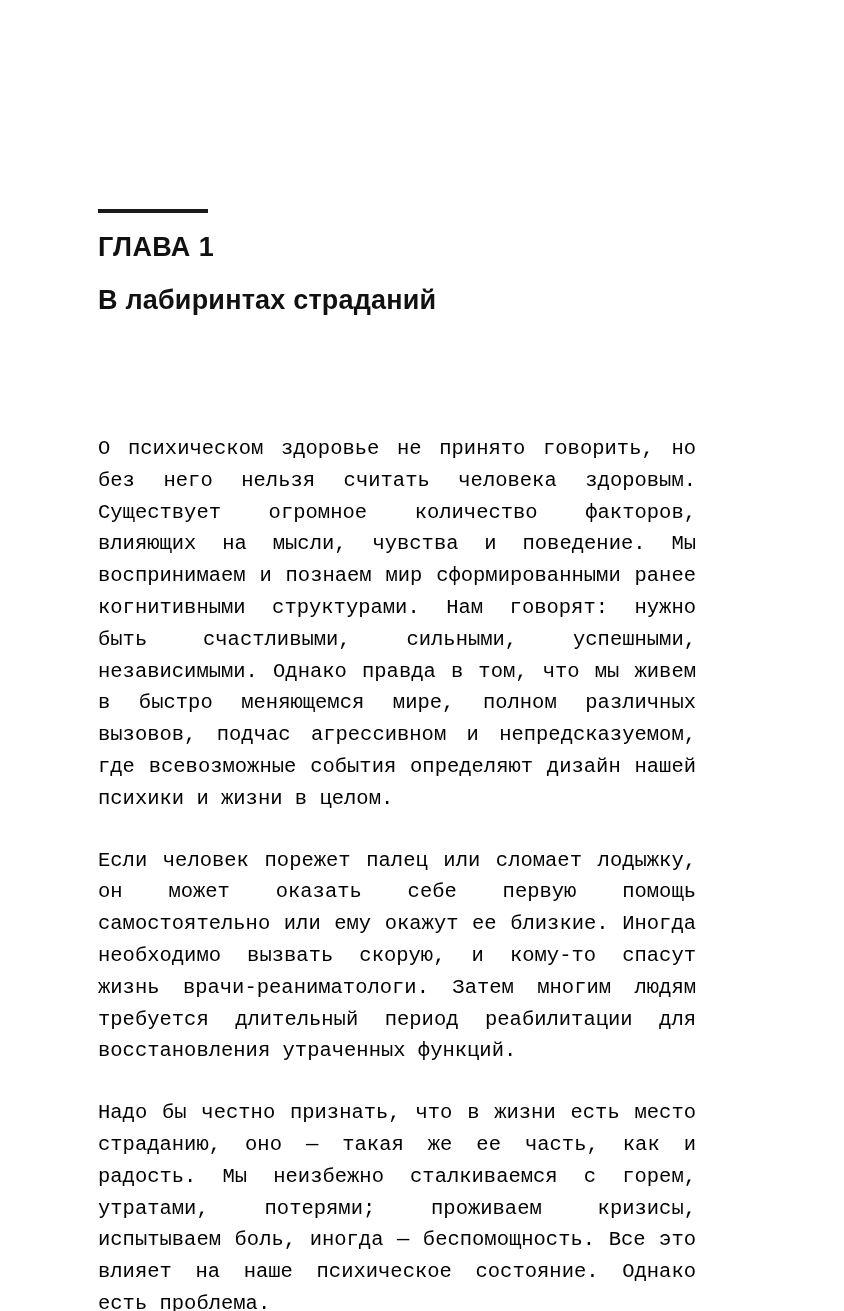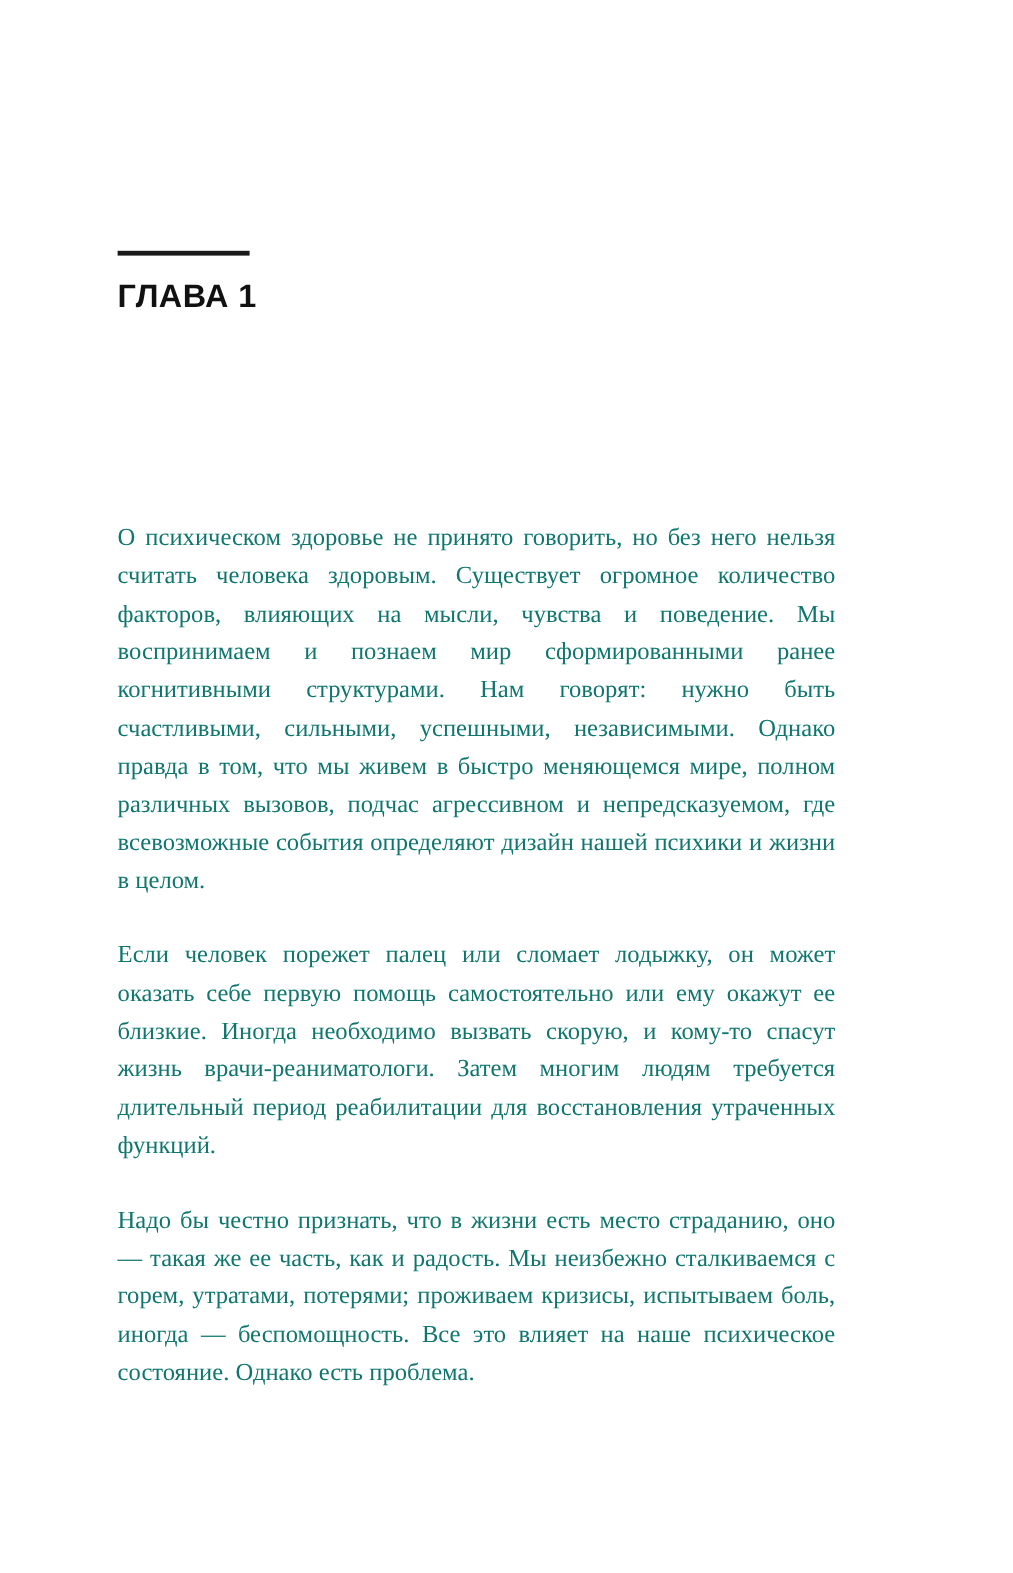--- a/index.html
+++ b/index.html
@@ -56,41 +56,42 @@
     line-height: 1.15;
   }
   .body-text {
     position: absolute;
     top: 392px;
     left: 98px;
     width: 598px;
   }
   .body-text p {
     margin: 0 0 30px 0;
-    font-family: Liberation Serif, serif;
+    font-family: Liberation Mono, monospace;
     font-size: 20.5px;
     line-height: 31.8px;
     text-align: justify;
     text-justify: inter-word;
-    color: #0f766e;
+    color: #000000;
     hyphens: manual;
   }
   .body-text p:last-child {
     margin-bottom: 0;
   }
 </style>
 </head>
 <body>
 
 <div class="page">
 
   <div class="chapter-rule"></div>
 
   <div class="chapter-head">
     <h1 class="chapter-number">ГЛАВА 1</h1>
+    <h2 class="chapter-title">В лабиринтах страданий</h2>
   </div>
 
   <div class="body-text">
     <p>О психическом здоровье не принято говорить, но без него нельзя считать человека здоровым. Существует огромное количество факторов, влияющих на мысли, чувства и поведение. Мы воспринимаем и познаем мир сформированными ранее когнитивными структура­ми. Нам говорят: нужно быть счастливыми, сильными, успешными, независимыми. Однако правда в том, что мы живем в быстро меняющемся мире, полном различ­ных вызовов, подчас агрессивном и непредсказуемом, где всевозможные события определяют дизайн нашей психики и жизни в целом.</p>
     <p>Если человек порежет палец или сломает лодыжку, он может оказать себе первую помощь самостоятельно или ему окажут ее близкие. Иногда необходимо вызвать скорую, и кому-то спасут жизнь врачи-реаниматологи. Затем многим людям требуется длительный период ре­абилитации для восстановления утраченных функций.</p>
     <p>Надо бы честно признать, что в жизни есть место стра­данию, оно — такая же ее часть, как и радость. Мы не­избежно сталкиваемся с горем, утратами, потерями; проживаем кризисы, испытываем боль, иногда — беспо­мощность. Все это влияет на наше психическое состоя­ние. Однако есть проблема.</p>
   </div>
 
 </div>
 

